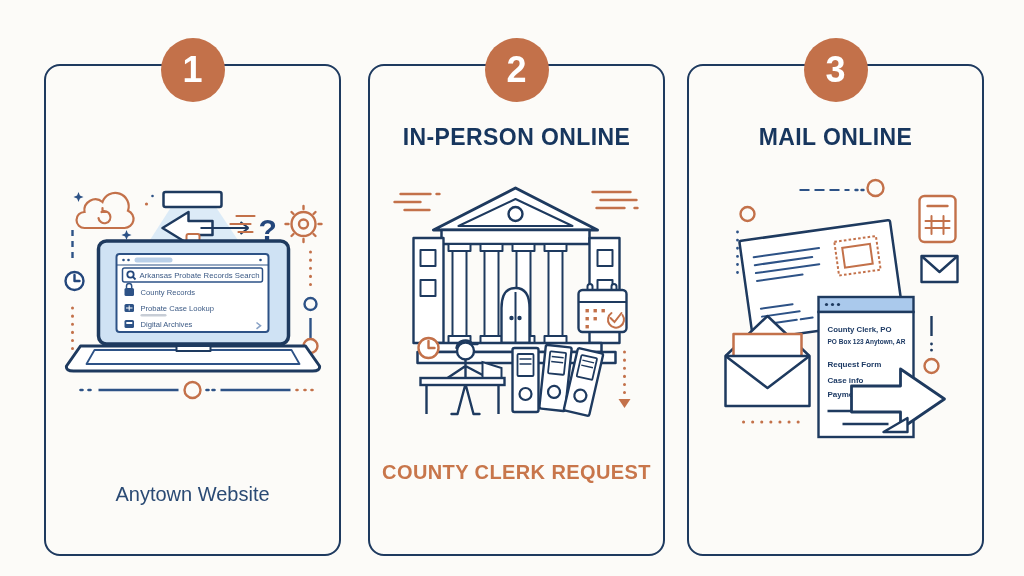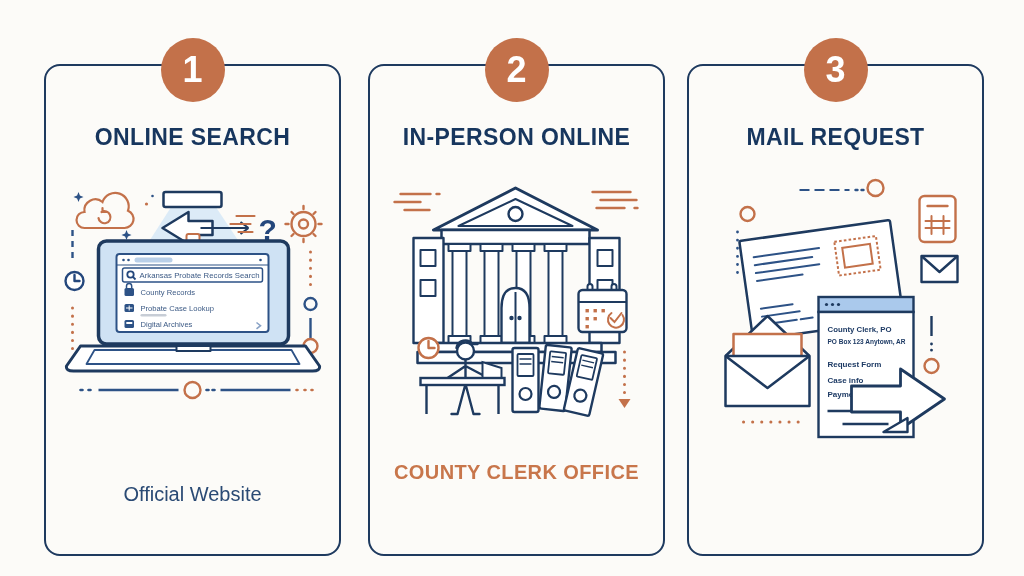--- a/index.html
+++ b/index.html
@@ -33,21 +33,20 @@
   }
   svg text{font-family:"Liberation Sans",sans-serif;}
 </style>
 </head>
 <body>
 
 <div class="panel" id="panel1">
   <div class="num-circle">
     <span>1</span>
   </div>
-  <div class="panel-title">ONLINE SEARCH</div>
 
   <svg class="illus" width="265" height="260" viewBox="0 0 265 260">
 
     <polygon points="110,40 156,40 208,118 60,118" fill="#d6e7f7" opacity="0.85"></polygon>
 
     <rect x="103" y="24" width="58" height="15" rx="2" fill="#ffffff" stroke="#1e3a5f" stroke-width="2.5"></rect>
     <g stroke="#1e3a5f" fill="#ffffff" stroke-width="2.5" stroke-linejoin="round">
       <path d="M 152 53 L 128 53 L 128 44 L 102 60 L 128 76 L 128 67 L 152 67 Z"></path>
       <path d="M 140 60 H 188 M 188 60 l -8 -6 M 188 60 l -8 6" fill="none" stroke-width="2"></path>
     </g>
@@ -136,21 +135,21 @@
     <g>
       <path d="M 20 222 h 2 M 28 222 h 2" stroke="#2d5286" stroke-width="2.6" stroke-linecap="round"></path>
       <path d="M 38 222 H 118" stroke="#2d5286" stroke-width="2.4"></path>
       <circle cx="132" cy="222" r="8" fill="none" stroke="#c3714a" stroke-width="2.4"></circle>
       <path d="M 146 222 h 2 M 152 222 h 2" stroke="#2d5286" stroke-width="2.6" stroke-linecap="round"></path>
       <path d="M 160 222 H 230" stroke="#2d5286" stroke-width="2.4"></path>
       <path d="M 236 222 h 1 M 244 222 h 1 M 251 222 h 1" stroke="#c3714a" stroke-width="2.6" stroke-linecap="round"></path>
     </g>
   </svg>
 
-  <div class="caption-blue">Official Website</div>
+  <div class="caption-blue">Anytown Website</div>
 </div>
 
 <div class="panel" id="panel2">
   <div class="num-circle">
     <span>2</span>
   </div>
   <div class="panel-title">IN-PERSON ONLINE</div>
 
   <svg class="illus" width="265" height="280" viewBox="0 0 265 280">
 
@@ -251,28 +250,28 @@
         <circle cx="199" cy="228" r="6" stroke-width="2.2"></circle>
       </g>
     </g>
 
     <g>
       <path d="M 240 184 V 228" stroke="#c3714a" stroke-width="3" stroke-dasharray="0.1 8" stroke-linecap="round" fill="none"></path>
       <path d="M 240 240 l -6 -9 h 12 Z" fill="#c3714a"></path>
     </g>
   </svg>
 
-  <div class="caption-orange">COUNTY CLERK OFFICE</div>
+  <div class="caption-orange">COUNTY CLERK REQUEST</div>
 </div>
 
 <div class="panel" id="panel3">
   <div class="num-circle">
     <span>3</span>
   </div>
-  <div class="panel-title">MAIL REQUEST</div>
+  <div class="panel-title">MAIL ONLINE</div>
 
   <svg class="illus" width="265" height="290" viewBox="0 0 265 290">
 
     <g>
       <circle cx="44" cy="46" r="7" fill="none" stroke="#c3714a" stroke-width="2.4"></circle>
       <path d="M 96 22 H 146" stroke="#2d5286" stroke-width="2.2" stroke-dasharray="10 5"></path>
       <path d="M 152 22 h 2 M 158 22 h 2" stroke="#2d5286" stroke-width="2.4" stroke-linecap="round"></path>
       <circle cx="172" cy="20" r="8" fill="none" stroke="#c3714a" stroke-width="2.4"></circle>
       <path d="M 34 64 V 106" stroke="#2d5286" stroke-width="2.8" stroke-dasharray="0.1 8" stroke-linecap="round" fill="none"></path>
     </g>

